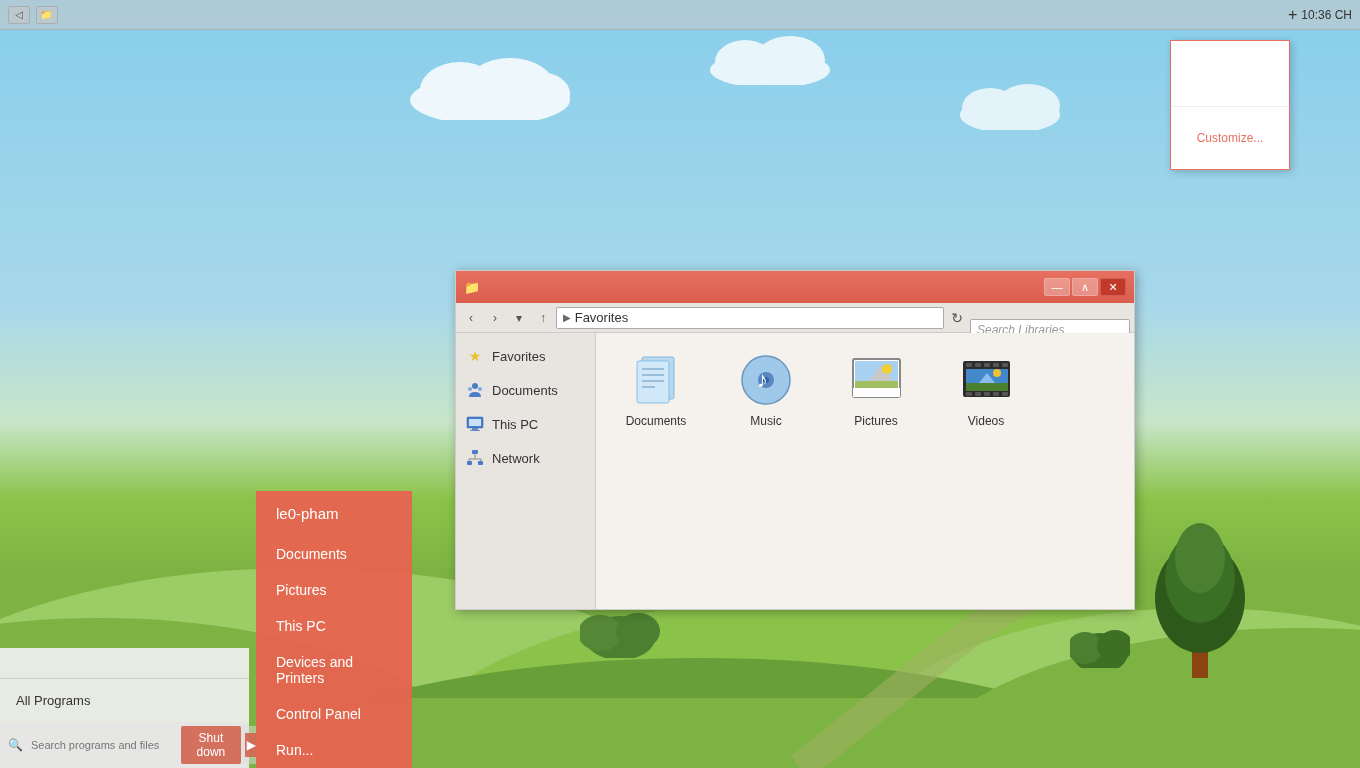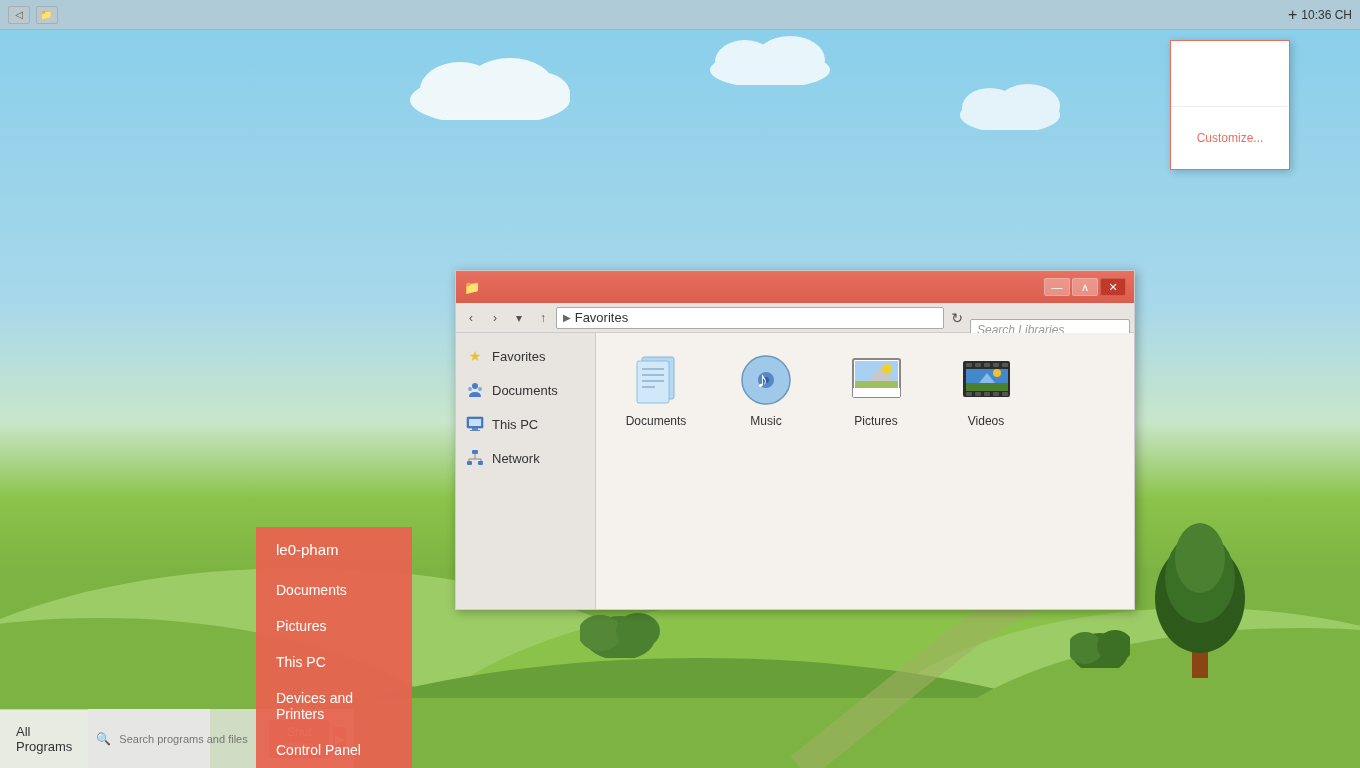--- a/index.html
+++ b/index.html
@@ -57,24 +57,24 @@
       align-items: center;
       gap: 4px;
       font-size: 12px;
       color: #333;
     }
 
     .start-menu-left {
       position: absolute;
       bottom: 0;
       left: 0;
-      width: 210px;
+      width: 249px;
       background: rgba(240, 240, 240, 0.92);
       display: flex;
-      flex-direction: row;
+      flex-direction: column;
     }
 
     .start-menu-right {
       position: absolute;
       bottom: 0;
       left: 210px;
       width: 156px;
       background: rgba(231, 100, 80, 0.95);
       display: flex;
       flex-direction: column;
@@ -652,14 +652,15 @@
     </div>
   </div>
 
   <div class="start-menu-right">
     <div class="right-menu-item user">le0-pham</div>
     <div class="right-menu-item">Documents</div>
     <div class="right-menu-item">Pictures</div>
     <div class="right-menu-item">This PC</div>
     <div class="right-menu-item">Devices and Printers</div>
     <div class="right-menu-item">Control Panel</div>
+    <div class="right-menu-item">Run...</div>
   </div>
 </div>
 
 </body></html>

